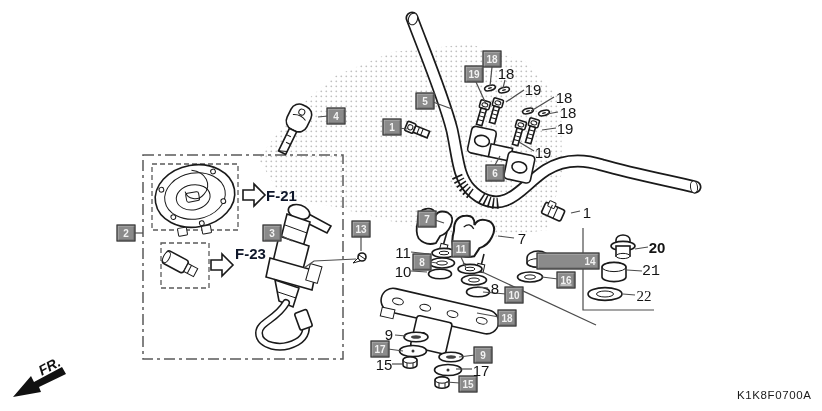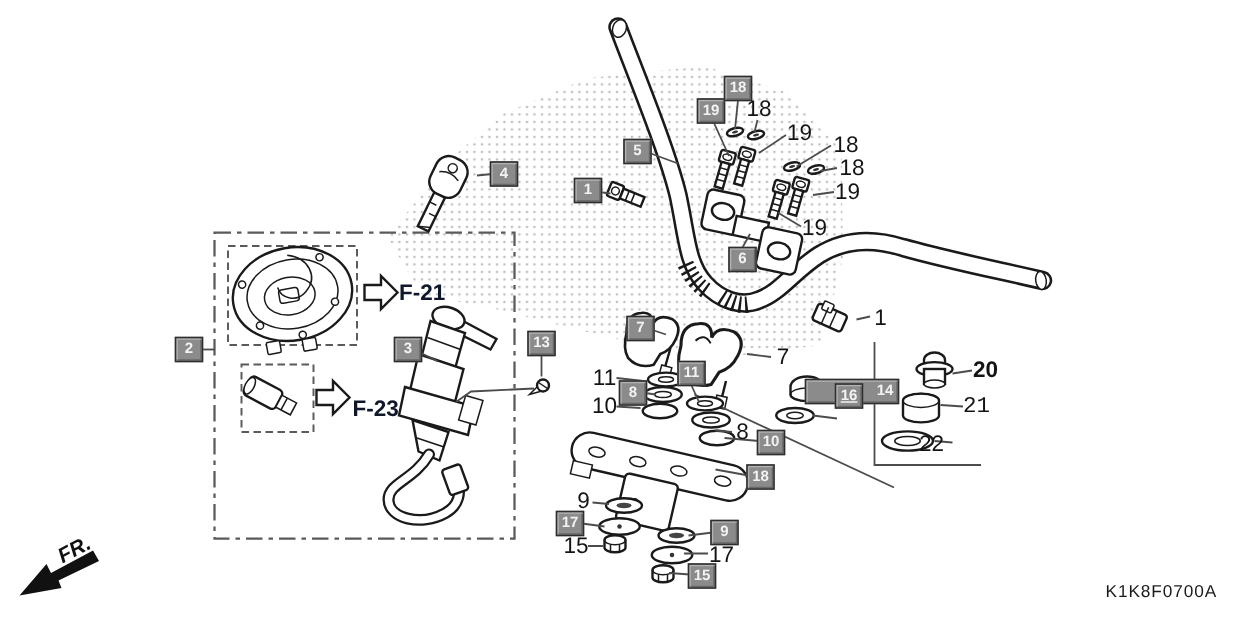--- a/index.html
+++ b/index.html
@@ -271,55 +271,55 @@
     <line x1="460" y1="383" x2="446" y2="382"></line>
     <line x1="560" y1="260" x2="549" y2="259"></line>
     <line x1="558" y1="279" x2="542" y2="277"></line>
     <line x1="648" y1="247" x2="635" y2="249"></line>
     <line x1="642" y1="271" x2="627" y2="270"></line>
     <line x1="635" y1="295" x2="623" y2="294"></line>
   </g>
 </svg>
 
 <div class="ref-label" style="left:266px;top:187px;">F-21</div>
-<div class="ref-label" style="left:235px;top:264px;">F-23</div>
+<div class="ref-label" style="left:235px;top:245px;">F-23</div>
 <div id="fr-label">FR.</div>
 <div id="part-code">K1K8F0700A</div>
 <div id="callout-layer">
       <div class="callout boxed" style="left: 126px; top: 233px;">2</div>
       <div class="callout boxed" style="left: 336px; top: 116px;">4</div>
       <div class="callout boxed" style="left: 272px; top: 233px;">3</div>
       <div class="callout boxed" style="left: 361px; top: 229px;">13</div>
       <div class="callout boxed" style="left: 392px; top: 127px;">1</div>
       <div class="callout boxed" style="left: 425px; top: 101px;">5</div>
       <div class="callout boxed" style="left: 474px; top: 74px;">19</div>
       <div class="callout boxed" style="left: 492px; top: 59px;">18</div>
       <div class="callout boxed" style="left: 495px; top: 173px;">6</div>
       <div class="callout boxed" style="left: 427px; top: 219px;">7</div>
       <div class="callout boxed" style="left: 422px; top: 262px;">8</div>
       <div class="callout boxed" style="left: 461px; top: 249px;">11</div>
       <div class="callout boxed" style="left: 514px; top: 295px;">10</div>
       <div class="callout boxed" style="left: 507px; top: 318px;">18</div>
       <div class="callout boxed" style="left: 568px; top: 261px; padding-left: 44px;">14</div>
-      <div class="callout boxed" style="left: 566px; top: 264px; text-decoration: underline;">16</div>
+      <div class="callout boxed" style="left: 566px; top: 280px; text-decoration: underline;">16</div>
       <div class="callout boxed" style="left: 483px; top: 355px;">9</div>
       <div class="callout boxed" style="left: 380px; top: 349px;">17</div>
       <div class="callout boxed" style="left: 468px; top: 384px;">15</div>
       <div class="callout plain" style="left: 506px; top: 73px;">18</div>
       <div class="callout plain" style="left: 533px; top: 89px;">19</div>
       <div class="callout plain" style="left: 564px; top: 97px;">18</div>
       <div class="callout plain" style="left: 568px; top: 112px;">18</div>
       <div class="callout plain" style="left: 565px; top: 128px;">19</div>
       <div class="callout plain" style="left: 543px; top: 152px;">19</div>
       <div class="callout plain" style="left: 587px; top: 212px;">1</div>
       <div class="callout plain" style="left: 522px; top: 238px;">7</div>
       <div class="callout plain" style="left: 403px; top: 252px;">11</div>
       <div class="callout plain" style="left: 403px; top: 271px;">10</div>
       <div class="callout plain" style="left: 495px; top: 288px;">8</div>
       <div class="callout plain" style="left: 657px; top: 247px; font-weight: bold;">20</div>
       <div class="callout plain" style="left: 651px; top: 271px; font-family: Liberation Mono, monospace;">21</div>
-      <div class="callout plain" style="left: 621px; top: 296px;">22</div>
+      <div class="callout plain" style="left: 644px; top: 296px; font-family: Liberation Serif, serif;">22</div>
       <div class="callout plain" style="left: 389px; top: 334px;">9</div>
       <div class="callout plain" style="left: 481px; top: 370px;">17</div>
       <div class="callout plain" style="left: 384px; top: 364px;">15</div>
     </div>
 
 </div>
 
 </body></html>

